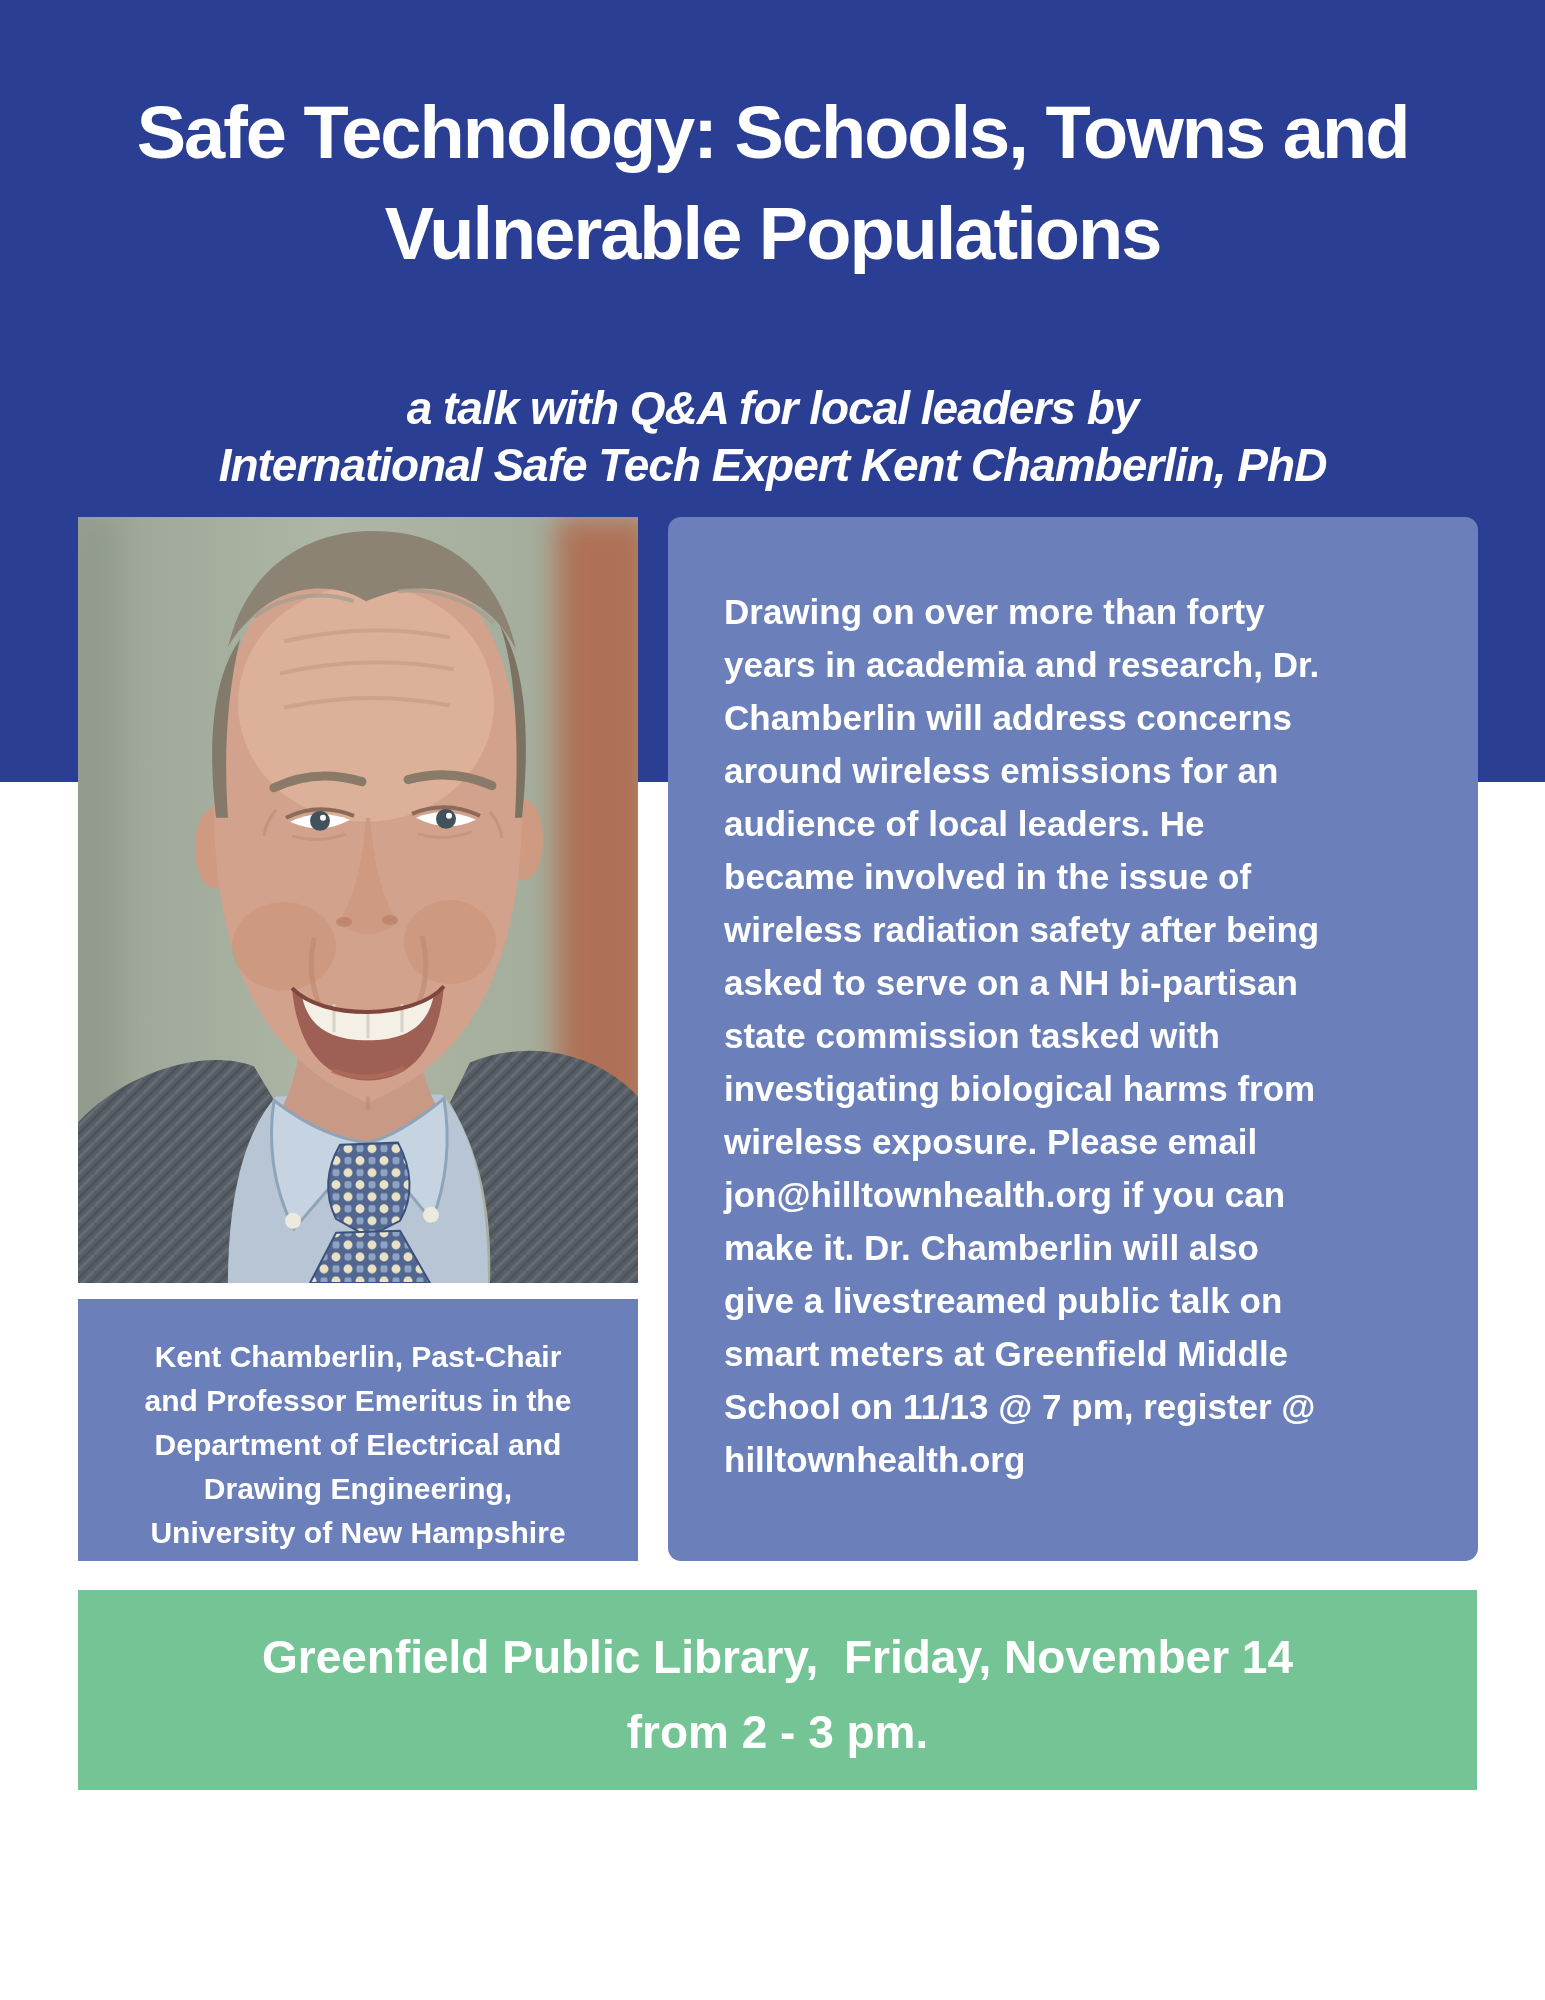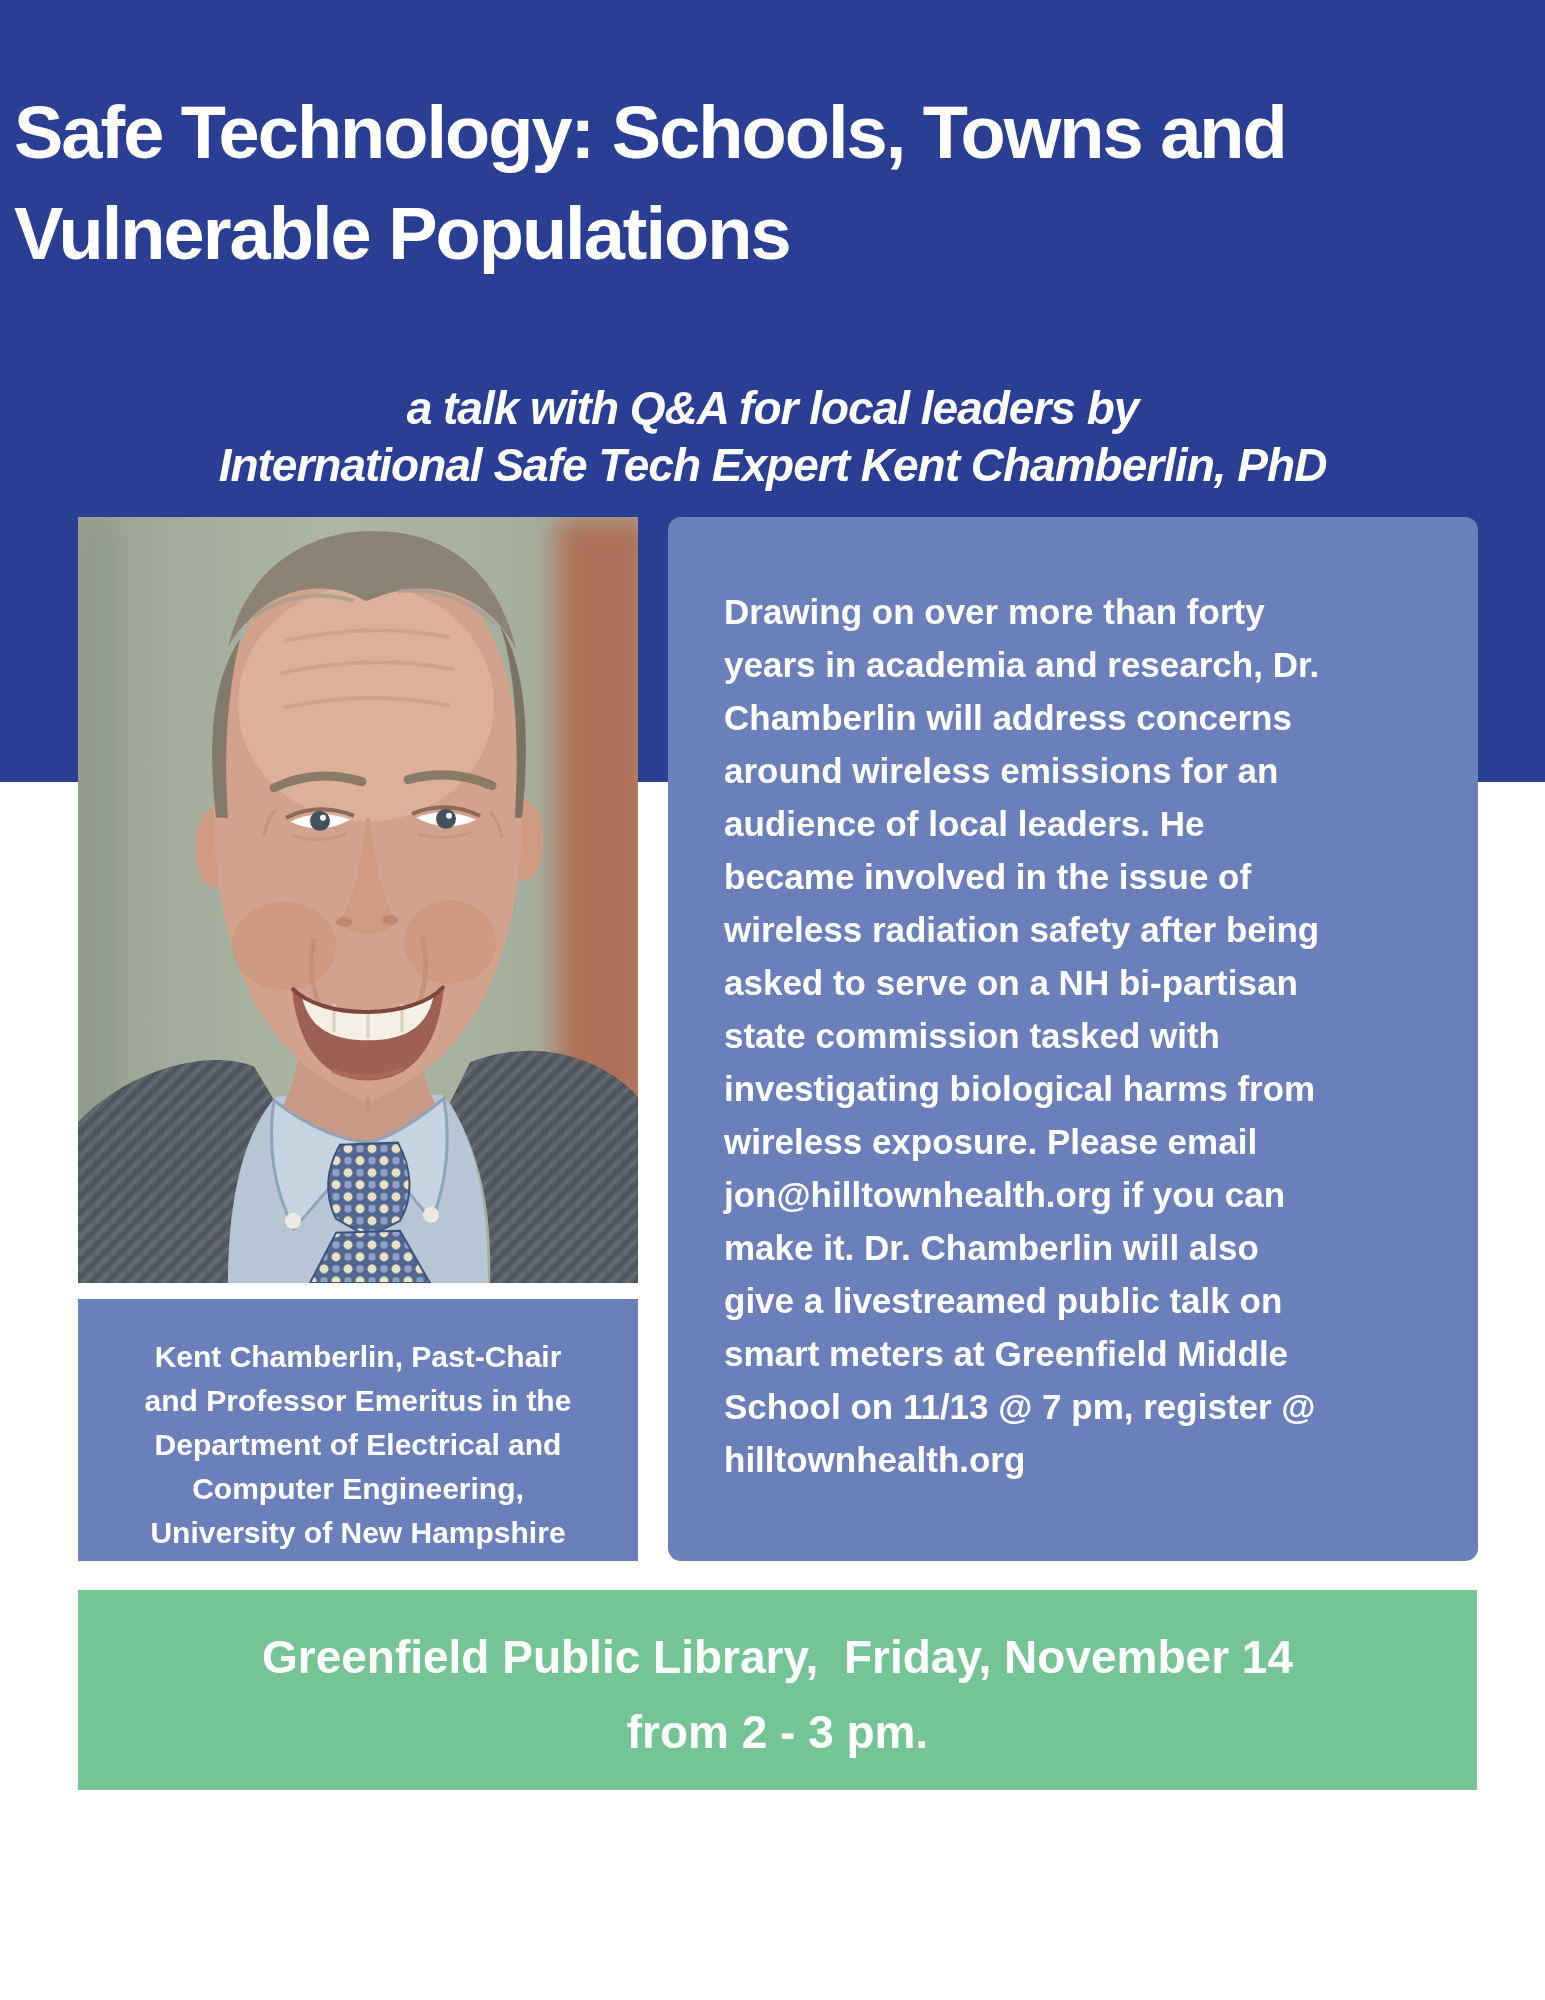--- a/index.html
+++ b/index.html
@@ -23,22 +23,22 @@
   }
   .pre{white-space:pre-line;}
 
   
   .header-band{
     position:absolute;left:0;top:0;width:1545px;height:782px;
     background:var(--header-blue);
   }
   .page-title{
     position:absolute;left:0;top:82px;width:1545px;
-    color:#ffffff;
-    font-size:74px;font-weight:bold;line-height:101px;letter-spacing:-2px;padding-left:14px;
+    text-align:center;color:#ffffff;
+    font-size:74px;font-weight:bold;line-height:101px;letter-spacing:-2px;
   }
   .page-subtitle{
     position:absolute;left:0;top:380px;width:1545px;
     text-align:center;color:#ffffff;
     font-size:46px;font-weight:bold;font-style:italic;line-height:57px;letter-spacing:-1px;
   }
 
   
   .speaker-photo{
     position:absolute;left:78px;top:517px;width:560px;height:766px;
@@ -205,21 +205,21 @@
 give a livestreamed public talk on
 smart meters at Greenfield Middle
 School on 11/13 @ 7 pm, register @
 hilltownhealth.org</div>
   </div>
 
   <div class="photo-caption-panel">
     <div class="photo-caption pre">Kent Chamberlin, Past-Chair
 and Professor Emeritus in the
 Department of Electrical and
-Computer Engineering,
+Drawing Engineering,
 University of New Hampshire</div>
   </div>
 
   <div class="event-banner">
     <div class="event-banner-text pre">Greenfield Public Library,&nbsp; Friday, November 14
 from 2 - 3 pm.</div>
   </div>
 
   <div class="footer">
     

